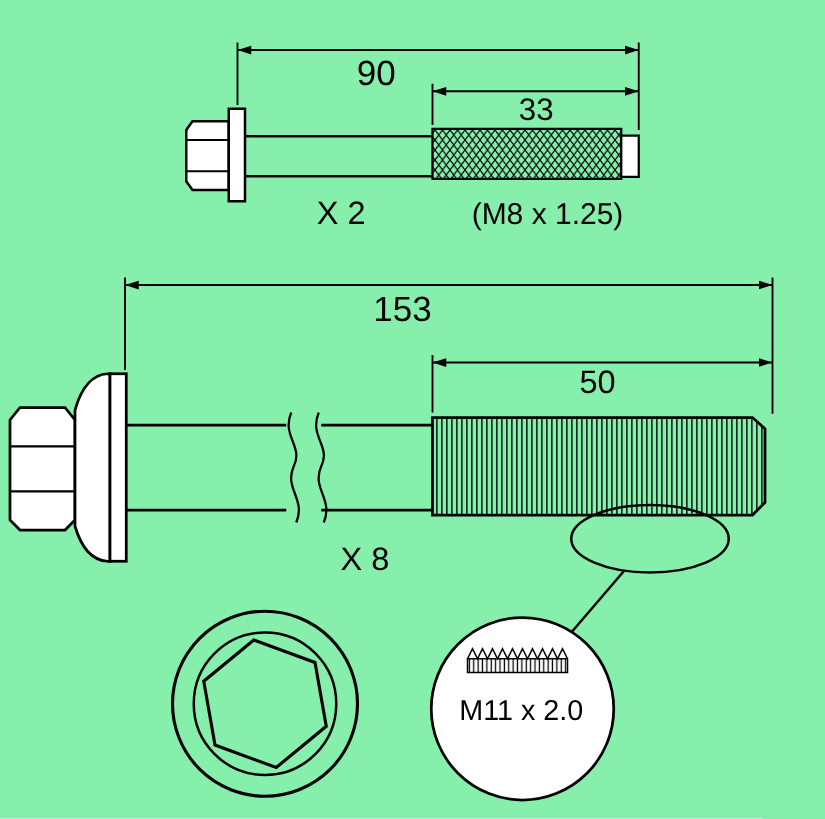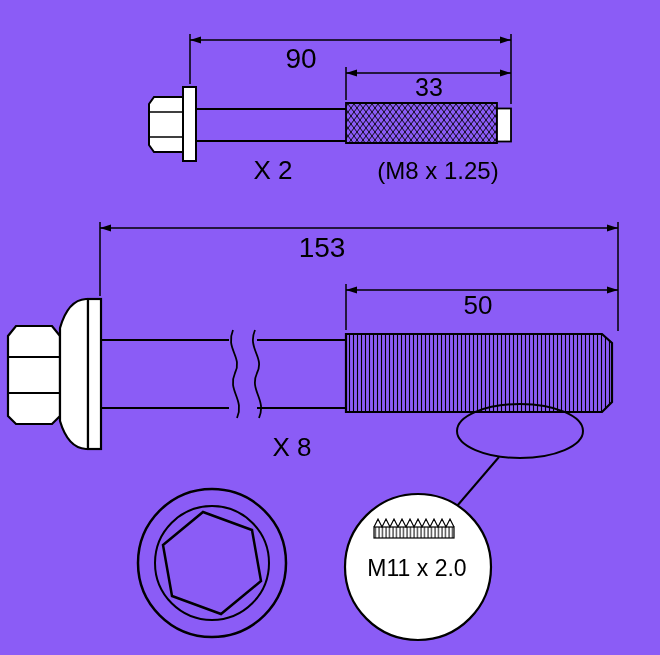--- a/index.html
+++ b/index.html
@@ -4,21 +4,21 @@
 <style>
   html, body {
     margin: 0;
     padding: 0;
     background: #ffffff;
   }
   .canvas {
     position: relative;
     width: 660px;
     height: 655px;
-    background: #8b5cf6;
+    background: #86efac;
     overflow: hidden;
   }
   svg { display: block; }
   text {
     font-family: "Liberation Sans", "DejaVu Sans", sans-serif;
     fill: #000000;
   }
   .dim-num   { font-size: 28px; }
   .dim-num-sm{ font-size: 25px; }
   .dim-num-md{ font-size: 26px; }

